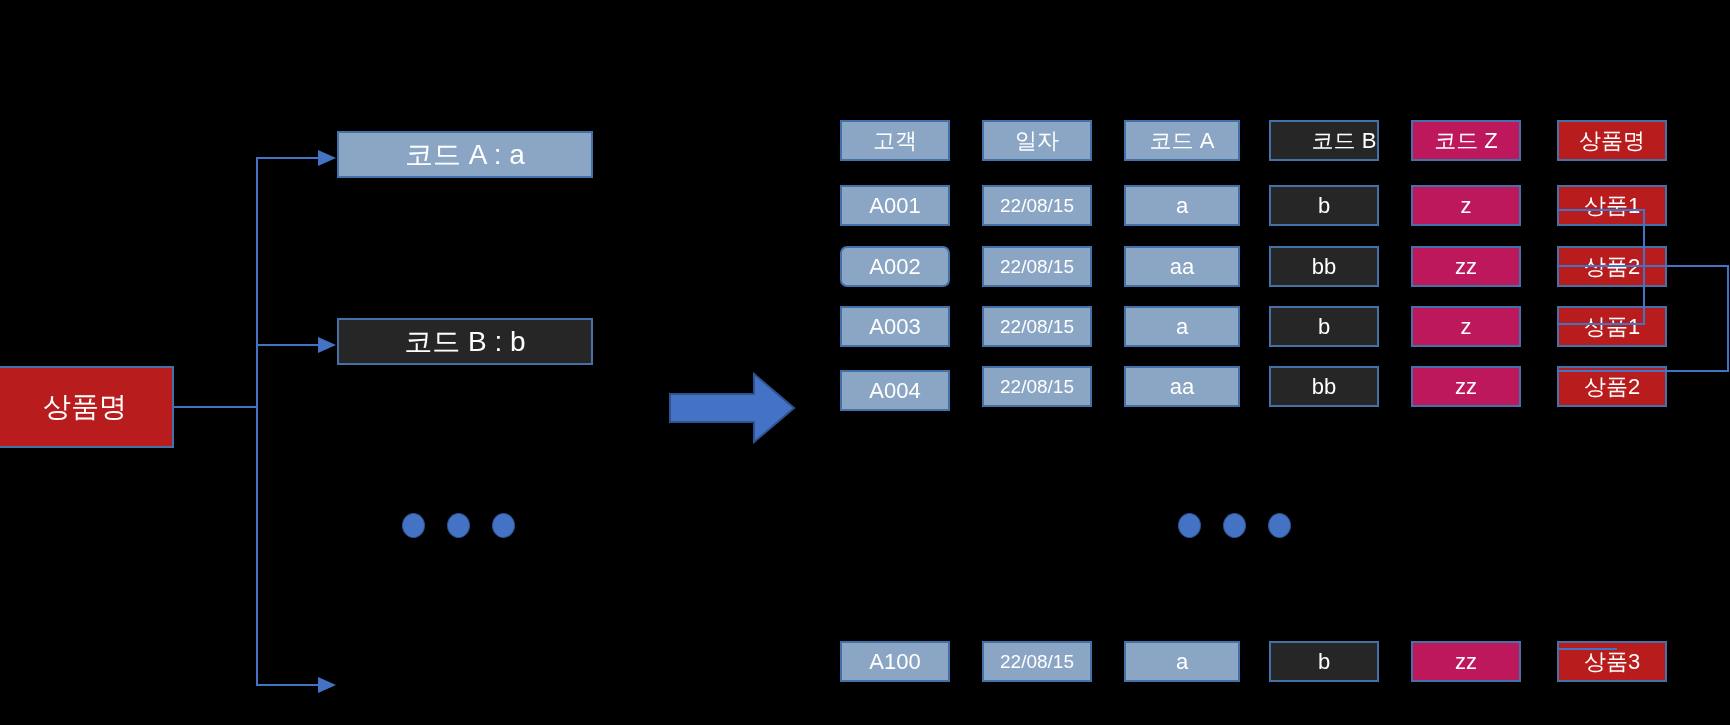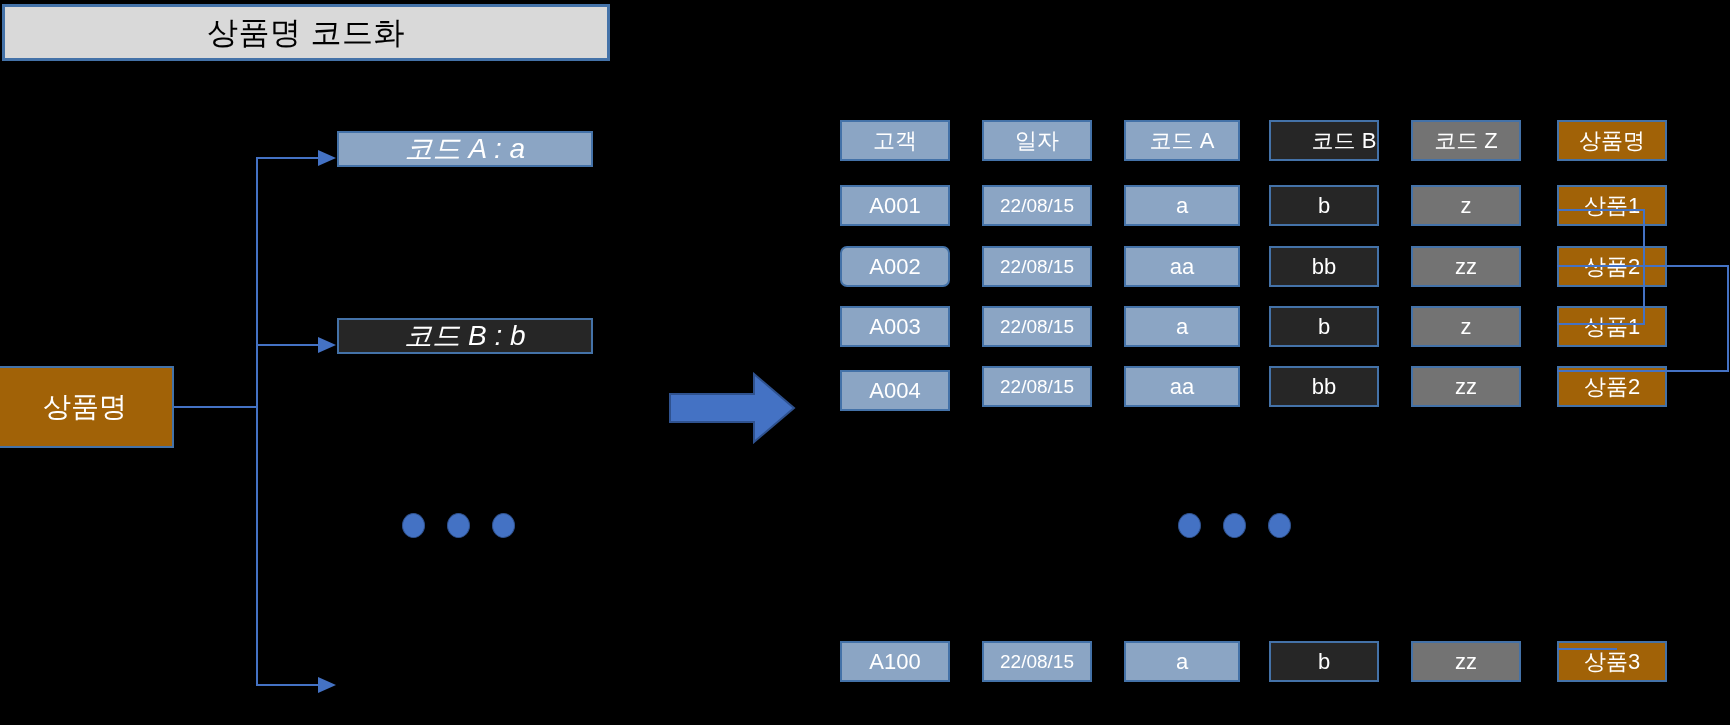--- a/index.html
+++ b/index.html
@@ -52,35 +52,34 @@
     box-sizing: border-box;
     border: 2px solid #4472a8;
     display: flex;
     align-items: center;
     justify-content: center;
     color: #ffffff;
     white-space: nowrap;
   }
   .fill-lightblue { background: #8ba5c4; }
   .fill-dark      { background: #262626; }
-  .fill-gray      { background: #737373; }
-  .fill-blue      { background: #a16207; }
+  .fill-gray      { background: #be185d; }
+  .fill-blue      { background: #b91c1c; }
 
   
   #source-box {
     left: -2px; top: 366px;
     width: 176px; height: 82px;
     font-size: 28px;
     border-left: none;
   }
   .code-box {
-    width: 256px; height: 36px;
+    width: 256px; height: 47px;
     font-size: 28px;
     left: 337px;
-    font-style: italic;
   }
   #code-box-a { top: 131px; }
   #code-box-b { top: 318px; }
   #code-box-z { top: 653px; }
 
   
   .line {
     position: absolute;
     background: #4472c4;
   }
@@ -137,21 +136,20 @@
   .cell.head { font-size: 22px; }
 
   
   .rline { position: absolute; background: #4472c4; }
 </style>
 </head>
 <body>
 
 <div class="stage">
 
-  <div class="panel-title" id="panel-title-left">상품명 코드화</div>
 
   <div class="box fill-blue" id="source-box">상품명</div>
 
   <div class="line" id="tree-stem"></div>
   <div class="line" id="tree-trunk"></div>
   <div class="line" id="tree-branch-a"></div>
   <div class="line" id="tree-branch-b"></div>
   <div class="line" id="tree-branch-z"></div>
   <div class="arrowhead" id="ah-a"></div>
   <div class="arrowhead" id="ah-b"></div>

